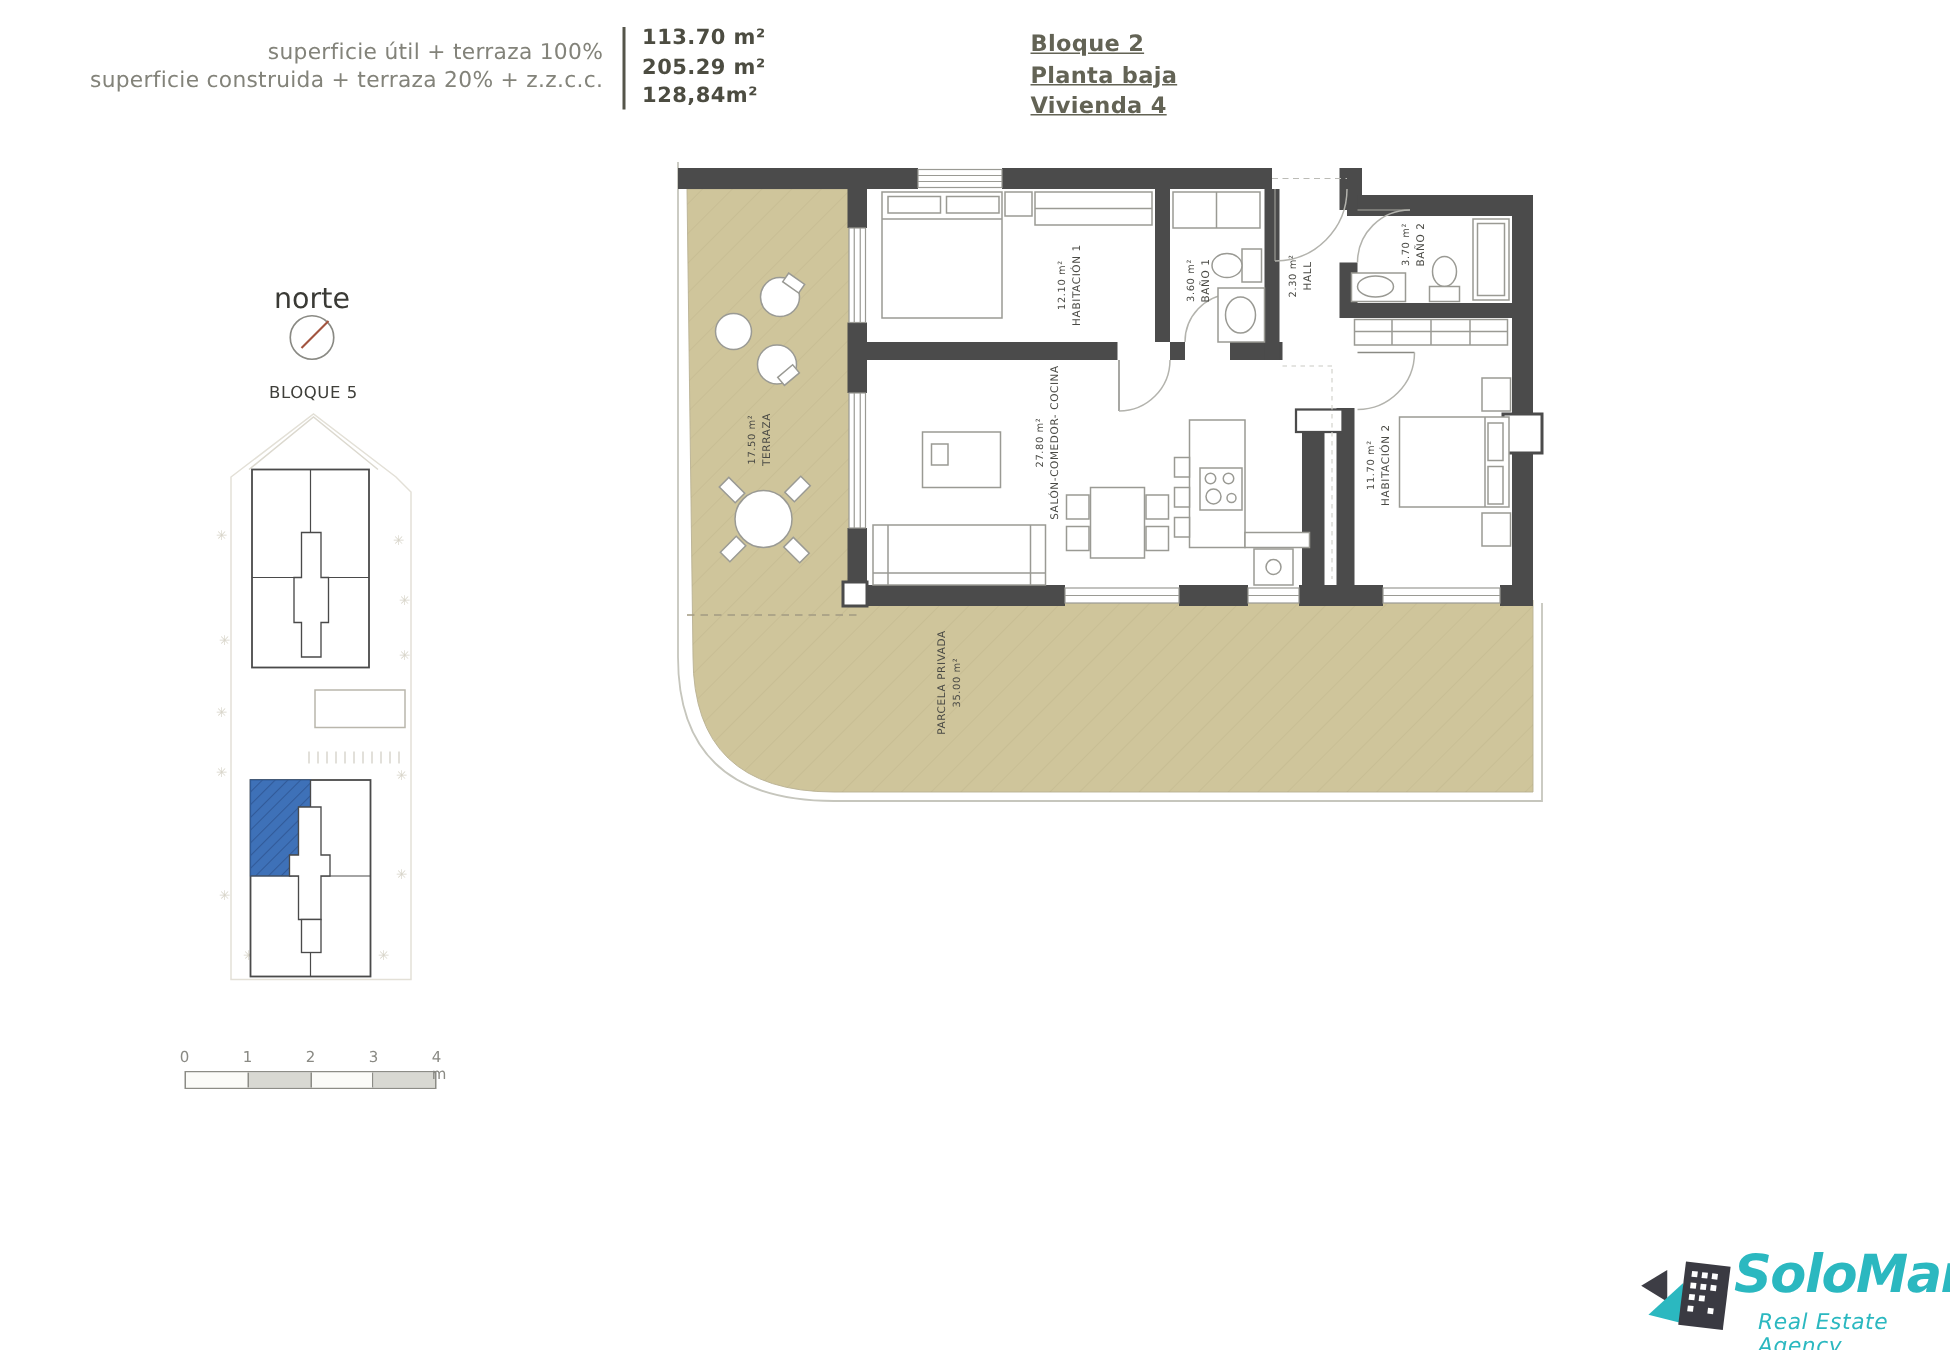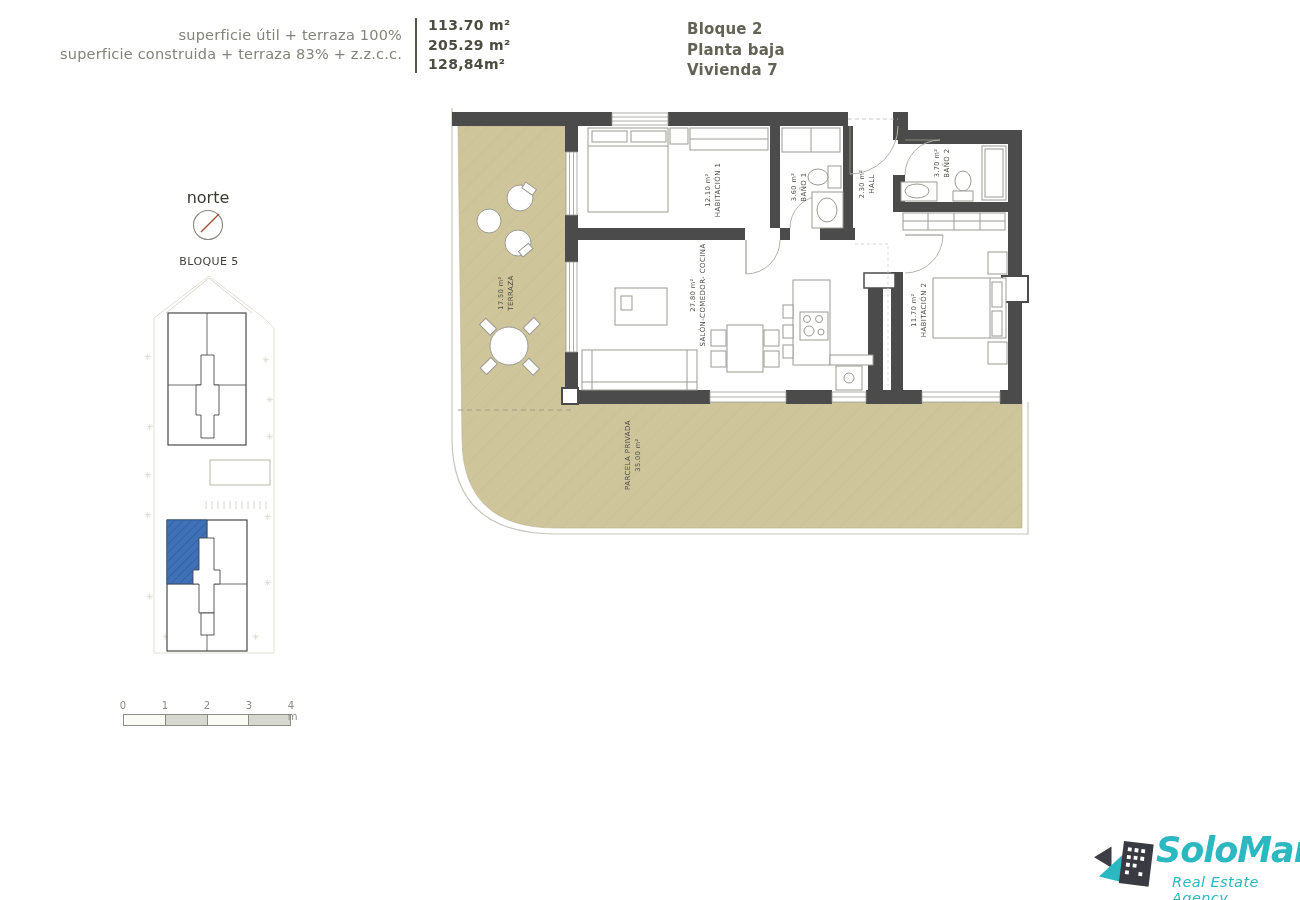--- a/index.html
+++ b/index.html
@@ -7,24 +7,24 @@
          font-family:"DejaVu Sans","Liberation Sans",sans-serif;}
   
   .meas{position:absolute;top:16px;left:60px;display:flex;align-items:stretch;}
   .meas-labels{display:flex;flex-direction:column;align-items:flex-end;justify-content:center;
                color:#83837a;font-size:14.5px;line-height:19.5px;letter-spacing:.2px;}
   .meas-div{width:2px;background:#55554a;margin:2px 11px 2px 13px;}
   .meas-values{display:flex;flex-direction:column;justify-content:center;
                color:#4c4c41;font-size:14px;font-weight:bold;line-height:19.5px;letter-spacing:.3px;}
   
   .blockinfo{position:absolute;top:19px;left:687px;color:#636355;font-size:15px;font-weight:bold;
-             line-height:20.5px;letter-spacing:.2px;}
+             line-height:20.5px;letter-spacing:.2px;text-decoration:underline;}
   
   .norte{position:absolute;top:188px;left:160px;width:96px;text-align:center;
-         color:#3a3a35;font-size:16px;}
+         color:#3a3a35;font-size:19px;}
   .compass{position:absolute;top:203px;left:160px;width:96px;height:44px;}
   .bloque1{position:absolute;top:255px;left:154px;width:110px;text-align:center;
            color:#3f3f3a;font-size:11px;letter-spacing:.4px;}
   
   .scalebar{position:absolute;left:123px;top:700px;width:168px;height:34px;}
   .scalebar .ticks{position:relative;height:14px;color:#8a8a84;font-size:10px;}
   .scalebar .ticks span{position:absolute;transform:translateX(-50%);}
   .scalebar .bar{display:flex;height:12px;border:1px solid #8c8c86;box-sizing:border-box;}
   .scalebar .seg{flex:1;border-right:1px solid #8c8c86;}
   .scalebar .seg:last-child{border-right:none;}
@@ -46,34 +46,34 @@
   text.rm.name{font-size:7px;}
 </style>
 </head>
 <body>
 
 <div id="stage">
 
   <div class="meas">
     <div class="meas-labels">
       <div>superficie útil + terraza 100%</div>
-      <div>superficie construida + terraza 83% + z.z.c.c.</div>
+      <div>superficie construida + terraza 20% + z.z.c.c.</div>
     </div>
     <div class="meas-div"></div>
     <div class="meas-values">
       <div>113.70 m²</div>
       <div>205.29 m²</div>
       <div>128,84m²</div>
     </div>
   </div>
 
   <div class="blockinfo">
     <div>Bloque 2</div>
     <div>Planta baja</div>
-    <div>Vivienda 7</div>
+    <div>Vivienda 4</div>
   </div>
 
   <div class="norte">norte</div>
   <svg class="compass" viewBox="0 0 96 44">
     <circle cx="48" cy="22" r="14.5" fill="#ffffff" stroke="#8a8a84" stroke-width="1.1"></circle>
     <line x1="41" y1="29" x2="59" y2="11" stroke="#a2543f" stroke-width="1.4"></line>
   </svg>
   <div class="bloque1">BLOQUE 5</div>
 
   <svg class="siteplan" viewBox="0 0 150 405">

